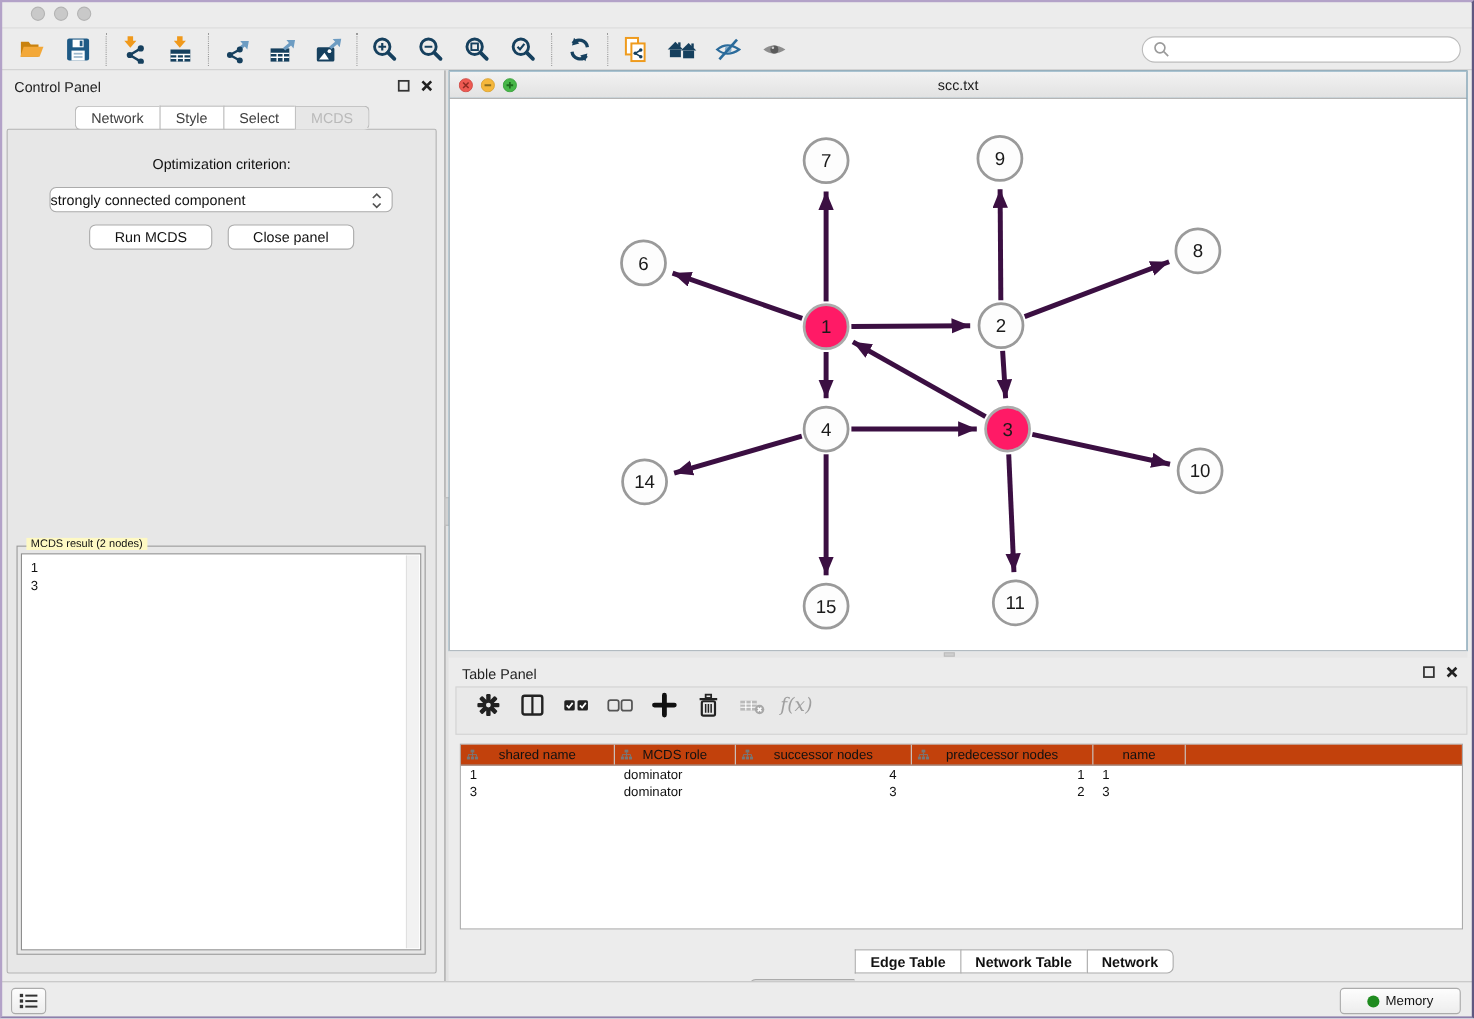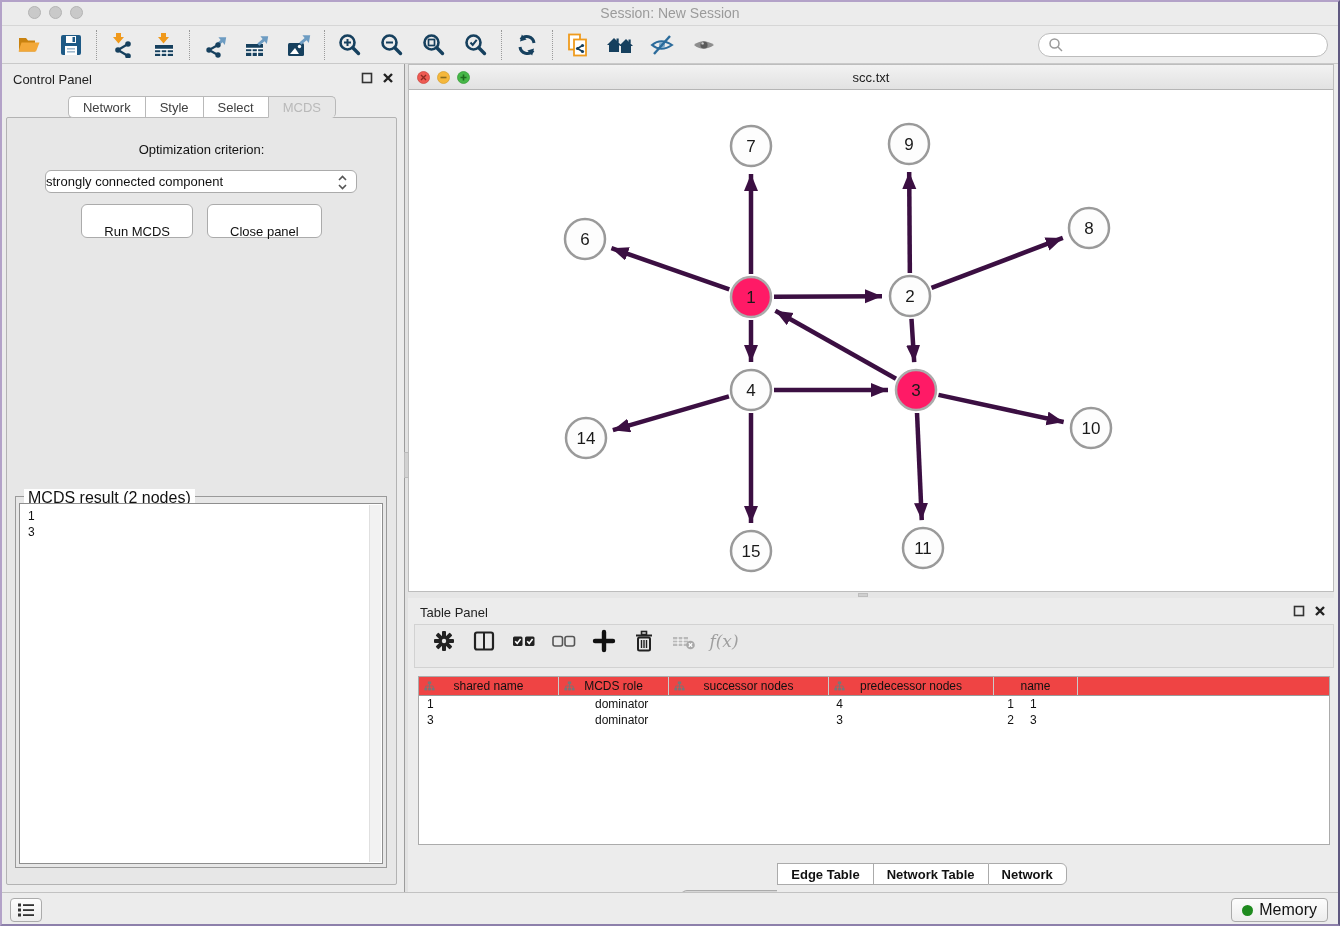--- a/index.html
+++ b/index.html
@@ -27,23 +27,23 @@
   .cp-tabs { position:absolute; left:0; top:32px; width:100%; display:flex; justify-content:center; z-index:2; }
   .tab { height:22px; padding:0 14px; font-size:13px; line-height:21px; background:#fff; border:1px solid #b9b9b9; border-right:none; color:#404040; }
   .tab:first-child { border-top-left-radius:5px; border-bottom-left-radius:5px; }
   .tab:last-child { border-right:1px solid #b9b9b9; border-top-right-radius:5px; border-bottom-right-radius:5px; }
   .tab.selected { background:#e7e7e7; color:#b9b9b9; border-bottom-color:#e7e7e7; }
   .cp-body { position:absolute; left:6px; top:53px; width:391px; height:768px; background:#e7e7e7; border:1px solid #b3b3b3; border-radius:2px; }
   .opt-label { margin-top:24px; text-align:center; font-size:13px; color:#111; }
   .select { position:absolute; left:38px; top:52px; width:312px; height:23px; background:#fff; border:1px solid #ababab; border-radius:6px; font-size:13px; color:#111; display:flex; align-items:center; }
   .select .stepper { position:absolute; right:8px; top:3px; }
   .btn-row { position:absolute; left:0; top:86px; width:100%; display:flex; justify-content:center; gap:14px; }
-  .push-btn { height:23px; padding:16px 22px; background:#fff; border:1px solid #ababab; border-radius:6px; font-size:13px; color:#111; line-height:21px; }
+  .push-btn { height:23px; padding:0 22px; background:#fff; border:1px solid #ababab; border-radius:6px; font-size:13px; color:#111; line-height:21px; }
   .result-box { position:absolute; left:8px; top:378px; width:372px; height:372px; border:1px solid #9a9a9a; }
-  .result-title { position:absolute; left:8px; top:-8px; background:#ffffff; padding:0 4px; font-size:16px; color:#111; }
+  .result-title { position:absolute; left:8px; top:-8px; background:#fef9c3; padding:0 4px; font-size:10px; color:#111; }
   .result-list { position:absolute; left:3px; top:6px; right:3px; bottom:3px; background:#fff; border:1px solid #8e8e8e; font-size:12px; color:#111; padding:4px 0 0 8px; }
   .result-list .scroll { position:absolute; right:1px; top:1px; bottom:1px; width:12px; background:#f2f2f2; border-left:1px solid #e0e0e0; }
   .result-item { line-height:16px; }
 
   .v-divider { position:absolute; left:404px; top:64px; width:4px; height:828px; background:#e2e2e2; border-left:1px solid #9c9c9c; }
   .v-handle { position:absolute; left:-1px; top:388px; width:5px; height:26px; background:#d2d2d2; border:1px solid #bbb; }
 
   
   .net-region { position:absolute; left:408px; top:64px; width:932px; height:828px; background:#ececec; }
   .net-window { position:absolute; left:0; top:0; width:926px; height:528px; background:#0369a1; border:1px solid #bdbdbd; }
@@ -54,52 +54,51 @@
   .h-divider { position:absolute; left:0; top:528px; width:926px; height:6px; background:#e6e6e6; }
   .h-grip { position:absolute; left:450px; top:1px; width:10px; height:4px; background:#cfcfcf; border:1px solid #bdbdbd; }
 
   
   .table-panel { position:absolute; left:0; top:534px; width:932px; height:294px; background:#ececec; }
   .tp-title { position:absolute; left:12px; top:7px; font-size:13px; color:#222; }
   .tp-toolbar { position:absolute; left:6px; top:26px; width:920px; height:44px; background:#e9e9e9; border:1px solid #d2d2d2; display:flex; padding-left:12px; gap:6px; }
   .tp-btn { width:34px; height:32px; display:flex; align-items:center; justify-content:center; }
   .fx { font-family:"DejaVu Serif",serif; font-style:italic; font-size:17px; color:#9f9f9f; }
   .data-table { position:absolute; left:10px; top:78px; width:912px; height:169px; background:#fff; border:1px solid #ababab; font-size:12px; }
-  .thead { display:flex; height:19px; background:#ef4444; border-bottom:1px solid #9a9a9a; }
+  .thead { display:flex; height:19px; background:#c2410c; border-bottom:1px solid #9a9a9a; }
   .th { position:relative; display:flex; align-items:center; justify-content:center; border-right:1px solid #cbcbcb; color:#111; }
   .th .tree { position:absolute; left:5px; top:4px; }
   .th:nth-child(1){ width:140px; } .th:nth-child(2){ width:110px; } .th:nth-child(3){ width:160px; } .th:nth-child(4){ width:165px; } .th:nth-child(5){ width:84px; border-right:1px solid #cbcbcb; }
   .trow { display:flex; height:16px; line-height:16px; color:#111; }
   .td { padding:0 8px; overflow:hidden; }
-  .td:nth-child(1){ width:140px; } .td:nth-child(2){ width:110px;margin-left:28px; } .td:nth-child(3){ width:160px; text-align:right; padding-right:14px; } .td:nth-child(4){ width:165px; text-align:right; } .td:nth-child(5){ width:84px; }
+  .td:nth-child(1){ width:140px; } .td:nth-child(2){ width:110px; } .td:nth-child(3){ width:160px; text-align:right; padding-right:14px; } .td:nth-child(4){ width:165px; text-align:right; } .td:nth-child(5){ width:84px; }
   .tp-tabs { position:absolute; left:0; top:265px; width:100%; display:flex; justify-content:center; }
   .tp-tab { height:22px; padding:0 13px; font-size:13px; font-weight:bold; line-height:21px; background:#fff; border:1px solid #ababab; border-right:none; color:#111; }
   .tp-tab:first-child { border-top-left-radius:6px; border-bottom-left-radius:6px; }
   .tp-tab:last-child { border-right:1px solid #ababab; border-top-right-radius:6px; border-bottom-right-radius:6px; }
   .tp-tab.selected { background:#d6d6d6; color:#1d4ed8;margin-top:27px; }
 
   
   .statusbar { position:absolute; left:0; top:892px; width:1340px; height:34px; background:#ececec; border-top:1px solid #c2c2c2; }
   .sb-btn { position:absolute; top:5px; height:24px; background:linear-gradient(#fdfdfd,#ededed); border:1px solid #ababab; border-radius:4px; display:flex; align-items:center; justify-content:center; }
   .sb-left { left:10px; width:32px; }
-  .sb-mem { right:12px; padding:0 10px; gap:6px; font-size:16px; color:#111; }
+  .sb-mem { right:12px; padding:0 24px; gap:6px; font-size:12px; color:#111; }
   .dot { width:11px; height:11px; border-radius:50%; background:#1f8b1f; }
 </style>
 </head>
 <body>
 
 <div class="window">
 
   <div class="titlebar">
     <div class="lights">
       <span class="light"></span>
       <span class="light"></span>
       <span class="light"></span>
     </div>
-    <div class="title">Session: New Session</div>
   </div>
 
   <div class="toolbar">
     <div class="tb-btn">
       <svg width="28" height="26" viewBox="0 0 26 26">
           <path d="M3 6 h7 l2 2.5 h7 v11 H3 z" fill="#c9820f"></path>
           <path d="M5.5 10.5 h18 l-3.5 9 H2.5 z" fill="#f3a838"></path>
         </svg>
     </div>
     <div class="tb-btn">

